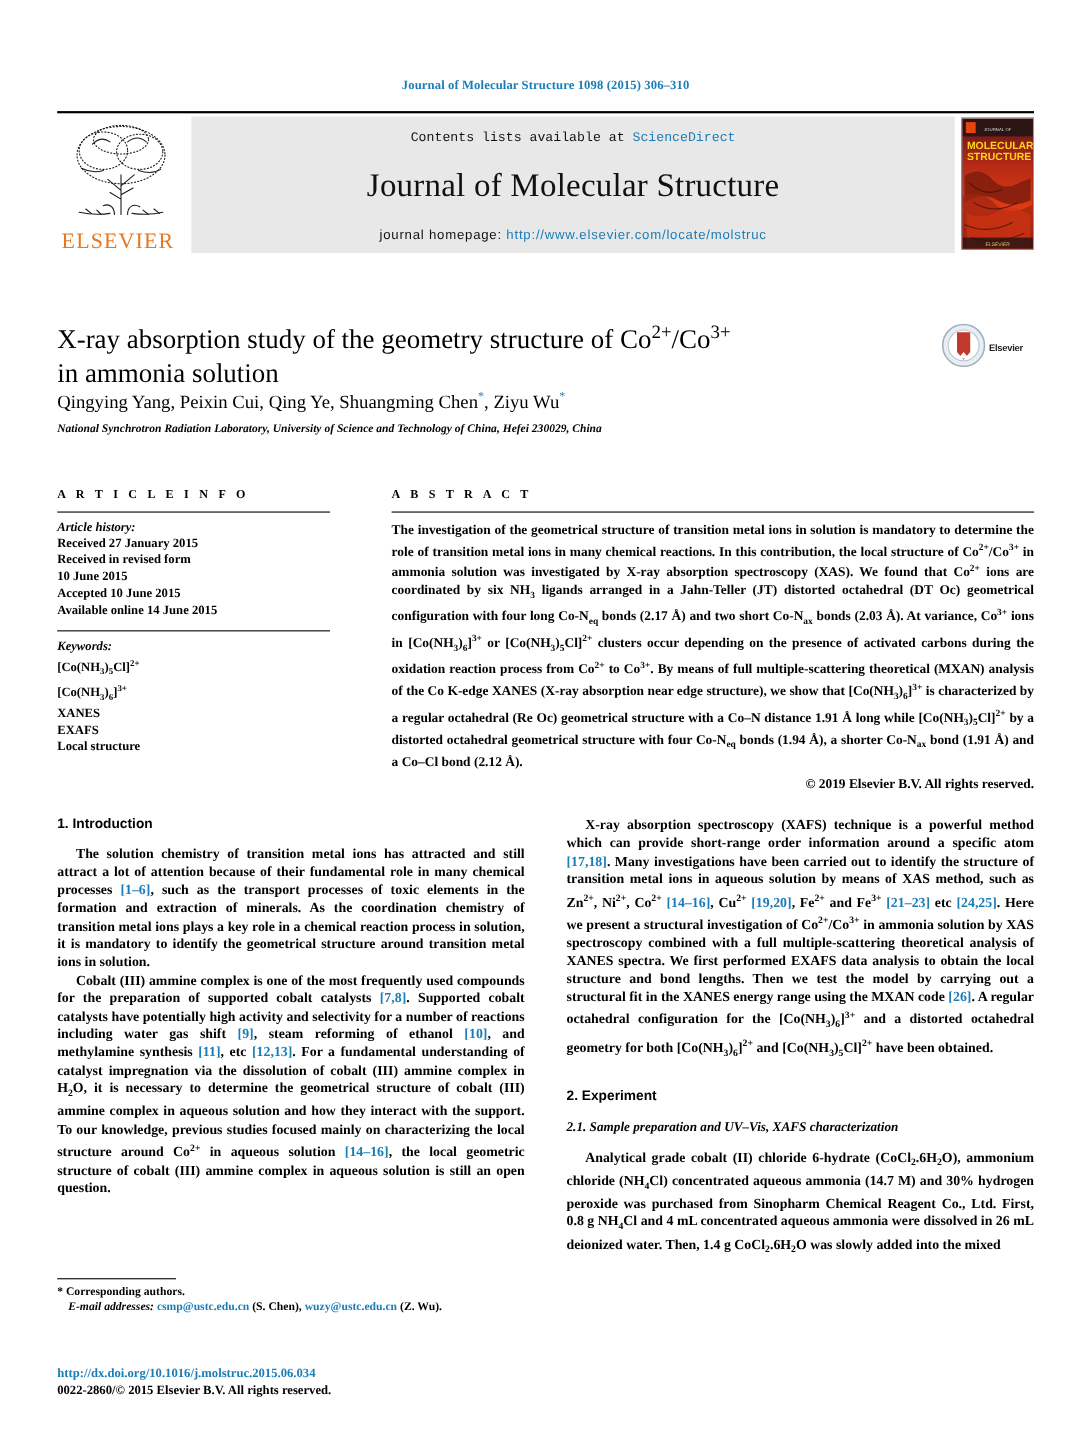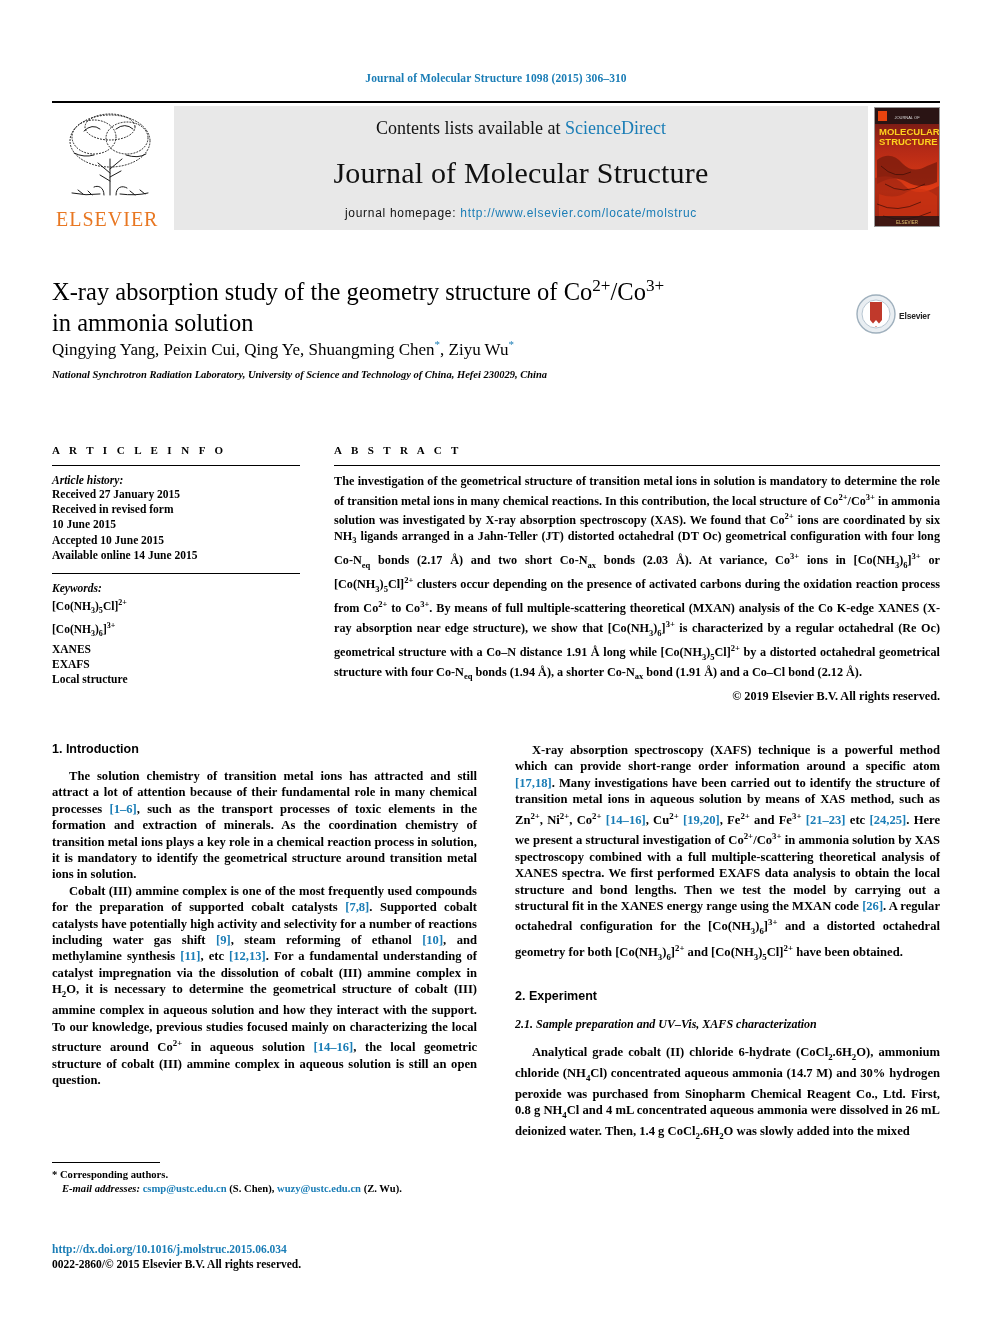--- a/index.html
+++ b/index.html
@@ -75,22 +75,22 @@
     background: #e8e8e8;
     margin: 1px 6px 1px 4px;
     display: flex;
     flex-direction: column;
     align-items: center;
     justify-content: space-between;
     padding: 12px 0 10px 0;
     box-sizing: border-box;
   }
   .contents-line {
-    font-size: 18px;
-    font-family: Liberation Serif, serif;
+    font-size: 12px;
+    font-family: Liberation Mono, monospace;
     color: #111;
   }
   .contents-line .sd {
     color: #1a7db6;
   }
   .journal-name {
     font-family: "Liberation Serif", serif;
     font-size: 30px;
     color: #111;
     letter-spacing: .2px;
@@ -109,21 +109,21 @@
     border: 1px solid #999;
     box-sizing: border-box;
     overflow: hidden;
     position: relative;
     background: #7a0d0d;
   }
 
   
   .title-block {
     position: absolute;
-    top: 270px;
+    top: 286px;
     left: 52px;
     width: 780px;
   }
   .paper-title {
     font-family: "Liberation Serif", serif;
     font-size: 24.5px;
     line-height: 31px;
     font-weight: normal;
     margin: 0;
     color: #000;
@@ -160,20 +160,21 @@
     letter-spacing: -.2px;
   }
 
   
   .info-abstract {
     position: absolute;
     top: 444px;
     left: 52px;
     width: 888px;
     display: flex;
+    gap: 22px;
   }
   .col-info { width: 248px; flex: 0 0 248px; }
   .col-abstract { flex: 1 1 auto; margin-left: 34px; }
 
   .sec-label {
     font-family: "Liberation Serif", serif;
     font-size: 11px;
     font-weight: bold;
     letter-spacing: 3.4px;
     margin-bottom: 9px;

